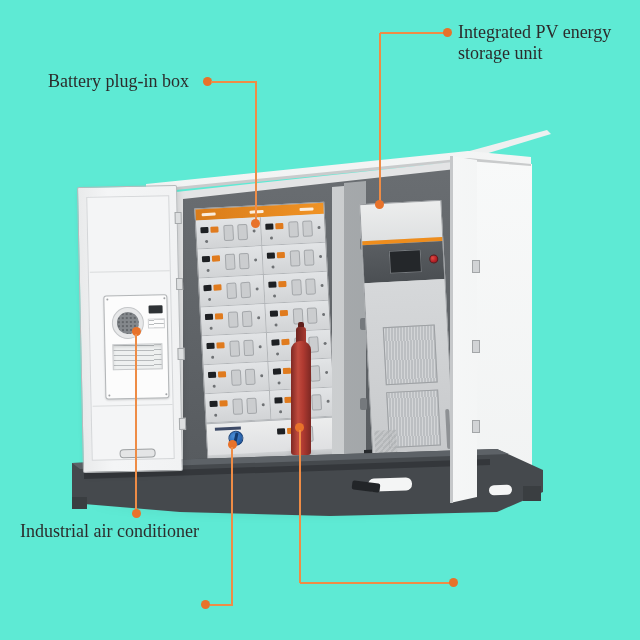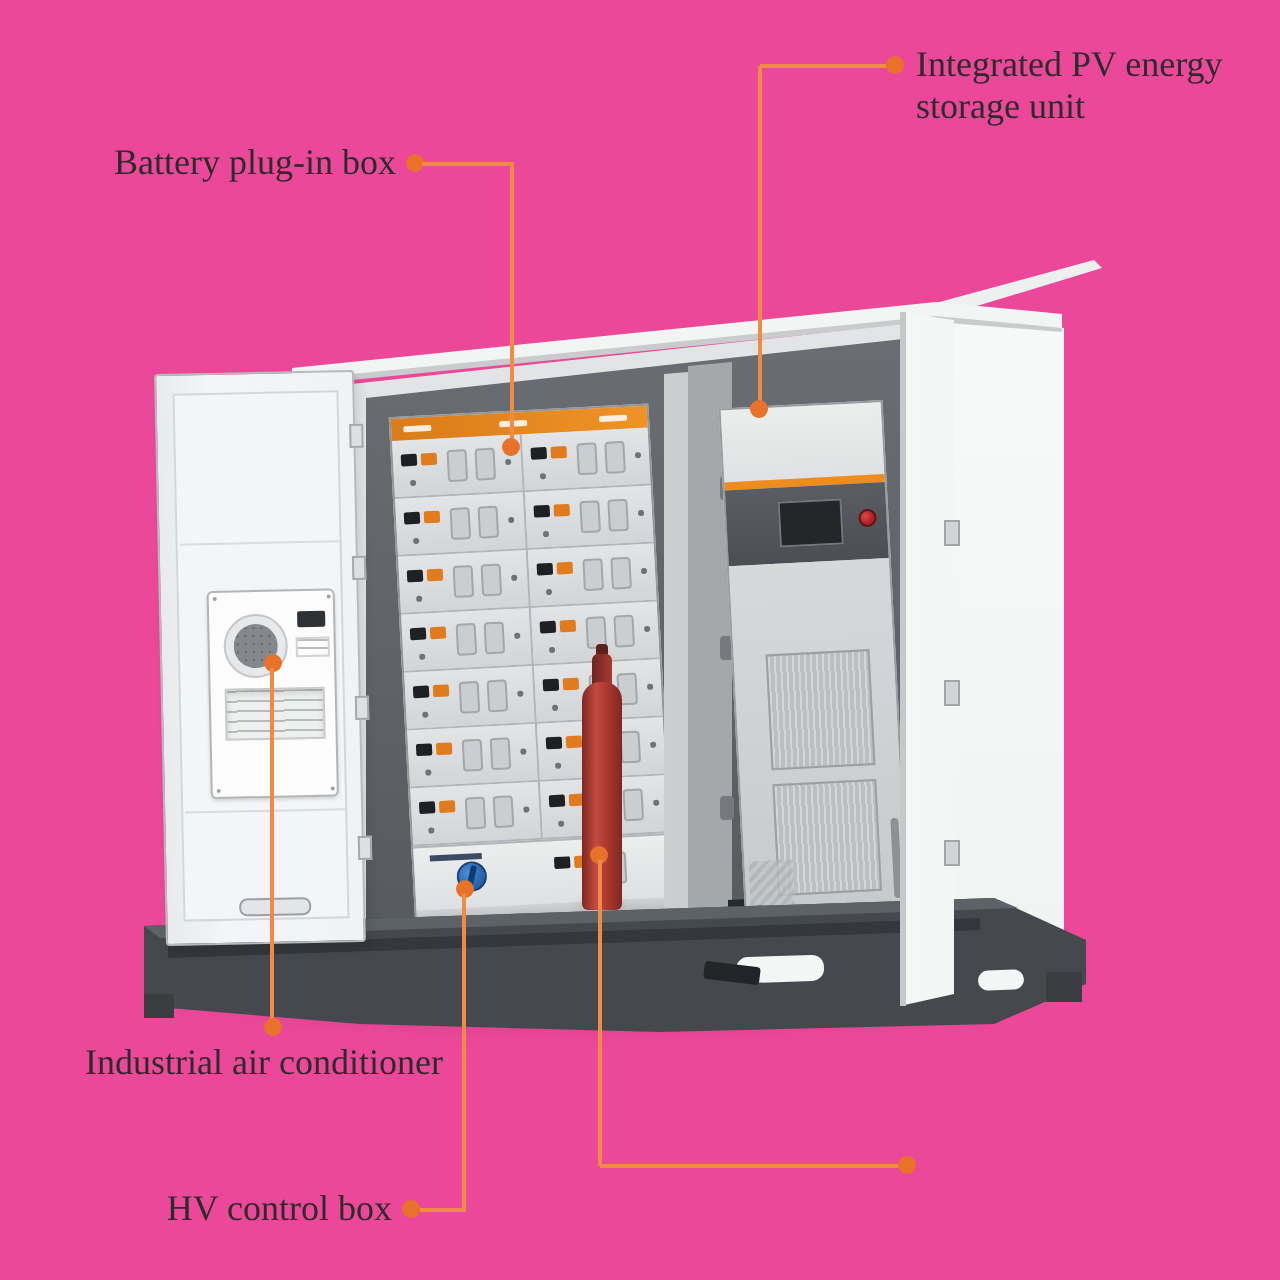--- a/index.html
+++ b/index.html
@@ -1,20 +1,20 @@
 <!DOCTYPE html>
 <html><head>
 <meta charset="utf-8">
 <title></title>
 <style>
   html,body{margin:0;padding:0;}
   body{width:640px;height:640px;background:#ffffff;overflow:hidden;
        font-family:"Liberation Serif","DejaVu Serif",serif;}
   *,*:before,*:after{box-sizing:border-box;}
-  #stage{position:relative;width:640px;height:640px;background:#ec4899;}
+  #stage{position:relative;width:640px;height:640px;background:#5eead4;}
   .s{position:absolute;inset:0;}          
   .a{position:absolute;}                  
   .callout-label{position:absolute;font-size:18px;line-height:21px;color:#2c2c2c;}
   .cl-line{position:absolute;background:#ee8c46;}
   .cl-dot{position:absolute;width:9px;height:9px;border-radius:50%;background:#e8722a;}
   
   #rack{position:absolute;left:201px;top:205px;width:130px;height:258px;
         transform:rotate(-3deg);border:1px solid #94979a;background:#d7d9db;}
   #rack-header{position:relative;height:11px;background:linear-gradient(90deg,#d97c1a,#f09325);}
   .hm{position:absolute;top:4px;height:3px;width:14px;background:rgba(255,255,255,.85);border-radius:1px;}
@@ -319,31 +319,30 @@
   <div class="cl-line" style="left:380px;top:32px;width:65px;height:2px;"></div>
   <div class="cl-line" style="left:379px;top:33px;width:2px;height:169px;"></div>
   <span class="cl-dot" style="left:443px;top:28px;"></span>
   <span class="cl-dot" style="left:375px;top:200px;"></span>
   <div class="callout-label" style="left:458px;top:22px;width:172px;">Integrated PV energy storage unit</div>
 
   <span class="cl-dot" style="left:203px;top:77px;"></span>
   <div class="cl-line" style="left:211px;top:81px;width:46px;height:2px;"></div>
   <div class="cl-line" style="left:255px;top:82px;width:2px;height:140px;"></div>
   <span class="cl-dot" style="left:251px;top:219px;"></span>
-  <div class="callout-label" style="left:48px;top:71px;width:150px;text-align:right;">Battery plug-in box</div>
+  <div class="callout-label" style="left:48px;top:71px;width:150px;text-align:left;">Battery plug-in box</div>
 
   <span class="cl-dot" style="left:132px;top:327px;"></span>
   <div class="cl-line" style="left:135px;top:334px;width:2px;height:179px;"></div>
   <span class="cl-dot" style="left:132px;top:509px;"></span>
-  <div class="callout-label" style="left:20px;top:521px;width:224px;text-align:center;">Industrial air conditioner</div>
+  <div class="callout-label" style="left:20px;top:521px;width:224px;">Industrial air conditioner</div>
 
   <span class="cl-dot" style="left:228px;top:440px;"></span>
   <div class="cl-line" style="left:231px;top:447px;width:2px;height:158px;"></div>
   <div class="cl-line" style="left:210px;top:604px;width:23px;height:2px;"></div>
   <span class="cl-dot" style="left:201px;top:600px;"></span>
-  <div class="callout-label" style="left:46px;top:594px;width:150px;text-align:right;">HV control box</div>
 
   <span class="cl-dot" style="left:295px;top:423px;"></span>
   <div class="cl-line" style="left:299px;top:430px;width:2px;height:153px;"></div>
   <div class="cl-line" style="left:300px;top:582px;width:151px;height:2px;"></div>
   <span class="cl-dot" style="left:449px;top:578px;"></span>
 
 </div>
 
 </body></html>

